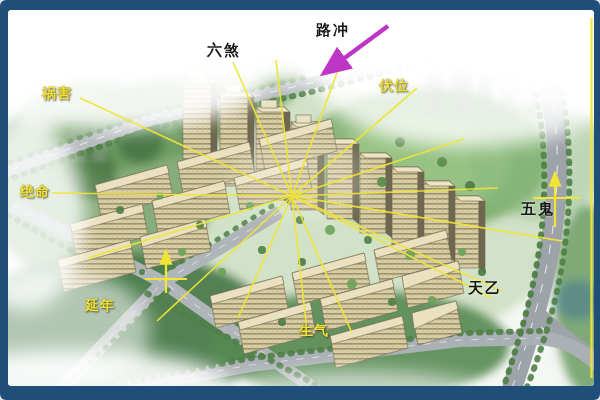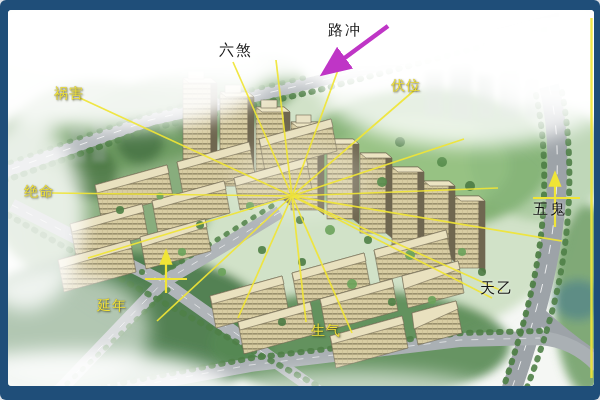--- a/index.html
+++ b/index.html
@@ -8,22 +8,22 @@
     background:#1f4e79;border-radius:6px;overflow:hidden;
     font-family:"DejaVu Sans","Liberation Sans",sans-serif;
   }
   .inner{
     position:absolute;left:8px;top:10px;right:6px;bottom:14px;
     background:#fbfcfb;border-radius:4px;overflow:hidden;
   }
   .canvas{position:absolute;left:-8px;top:-10px;width:600px;height:400px;}
   .overlay{position:absolute;left:-8px;top:-10px;width:600px;height:400px;pointer-events:none;}
   .lbl{
-    position:absolute;font-weight:normal;font-size:15px;line-height:1;
-    white-space:nowrap;letter-spacing:2px;margin-left:12px;
+    position:absolute;font-weight:bold;font-size:15px;line-height:1;
+    white-space:nowrap;letter-spacing:2px;
   }
   .lbl.black{color:#161616;text-shadow:0 0 3px rgba(255,255,255,.85);}
   .lbl.yellow{color:#f2e33c;font-size:14px;letter-spacing:1px;
     text-shadow:1px 1px 2px rgba(45,45,8,.75),0 0 1px rgba(70,70,20,.6);}
 </style>
 </head>
 <body>
 
 <div class="frame">
   <div class="inner">
@@ -267,21 +267,21 @@
       <line x1="591.5" y1="18" x2="591.5" y2="378" stroke="#f0e536" stroke-width="2.4" opacity="0.9"></line>
 
       <line x1="388" y1="26" x2="327" y2="71" stroke="#bf35c6" stroke-width="4.5" marker-end="url(#ah-m)"></line>
     </svg>
 
     <div class="overlay">
       <div class="lbl black" style="left:207px;top:43px">六煞</div>
       <div class="lbl black" style="left:316px;top:23px">路冲</div>
       <div class="lbl yellow" style="left:379px;top:78px">伏位</div>
       <div class="lbl yellow" style="left:42px;top:86px">祸害</div>
-      <div class="lbl yellow" style="left:12px;top:184px">绝命</div>
+      <div class="lbl yellow" style="left:20px;top:184px">绝命</div>
       <div class="lbl black" style="left:521px;top:202px">五鬼</div>
       <div class="lbl black" style="left:468px;top:281px">天乙</div>
       <div class="lbl yellow" style="left:85px;top:298px">延年</div>
       <div class="lbl yellow" style="left:299px;top:323px">生气</div>
     </div>
 
   </div>
 </div>
 
 </body></html>

